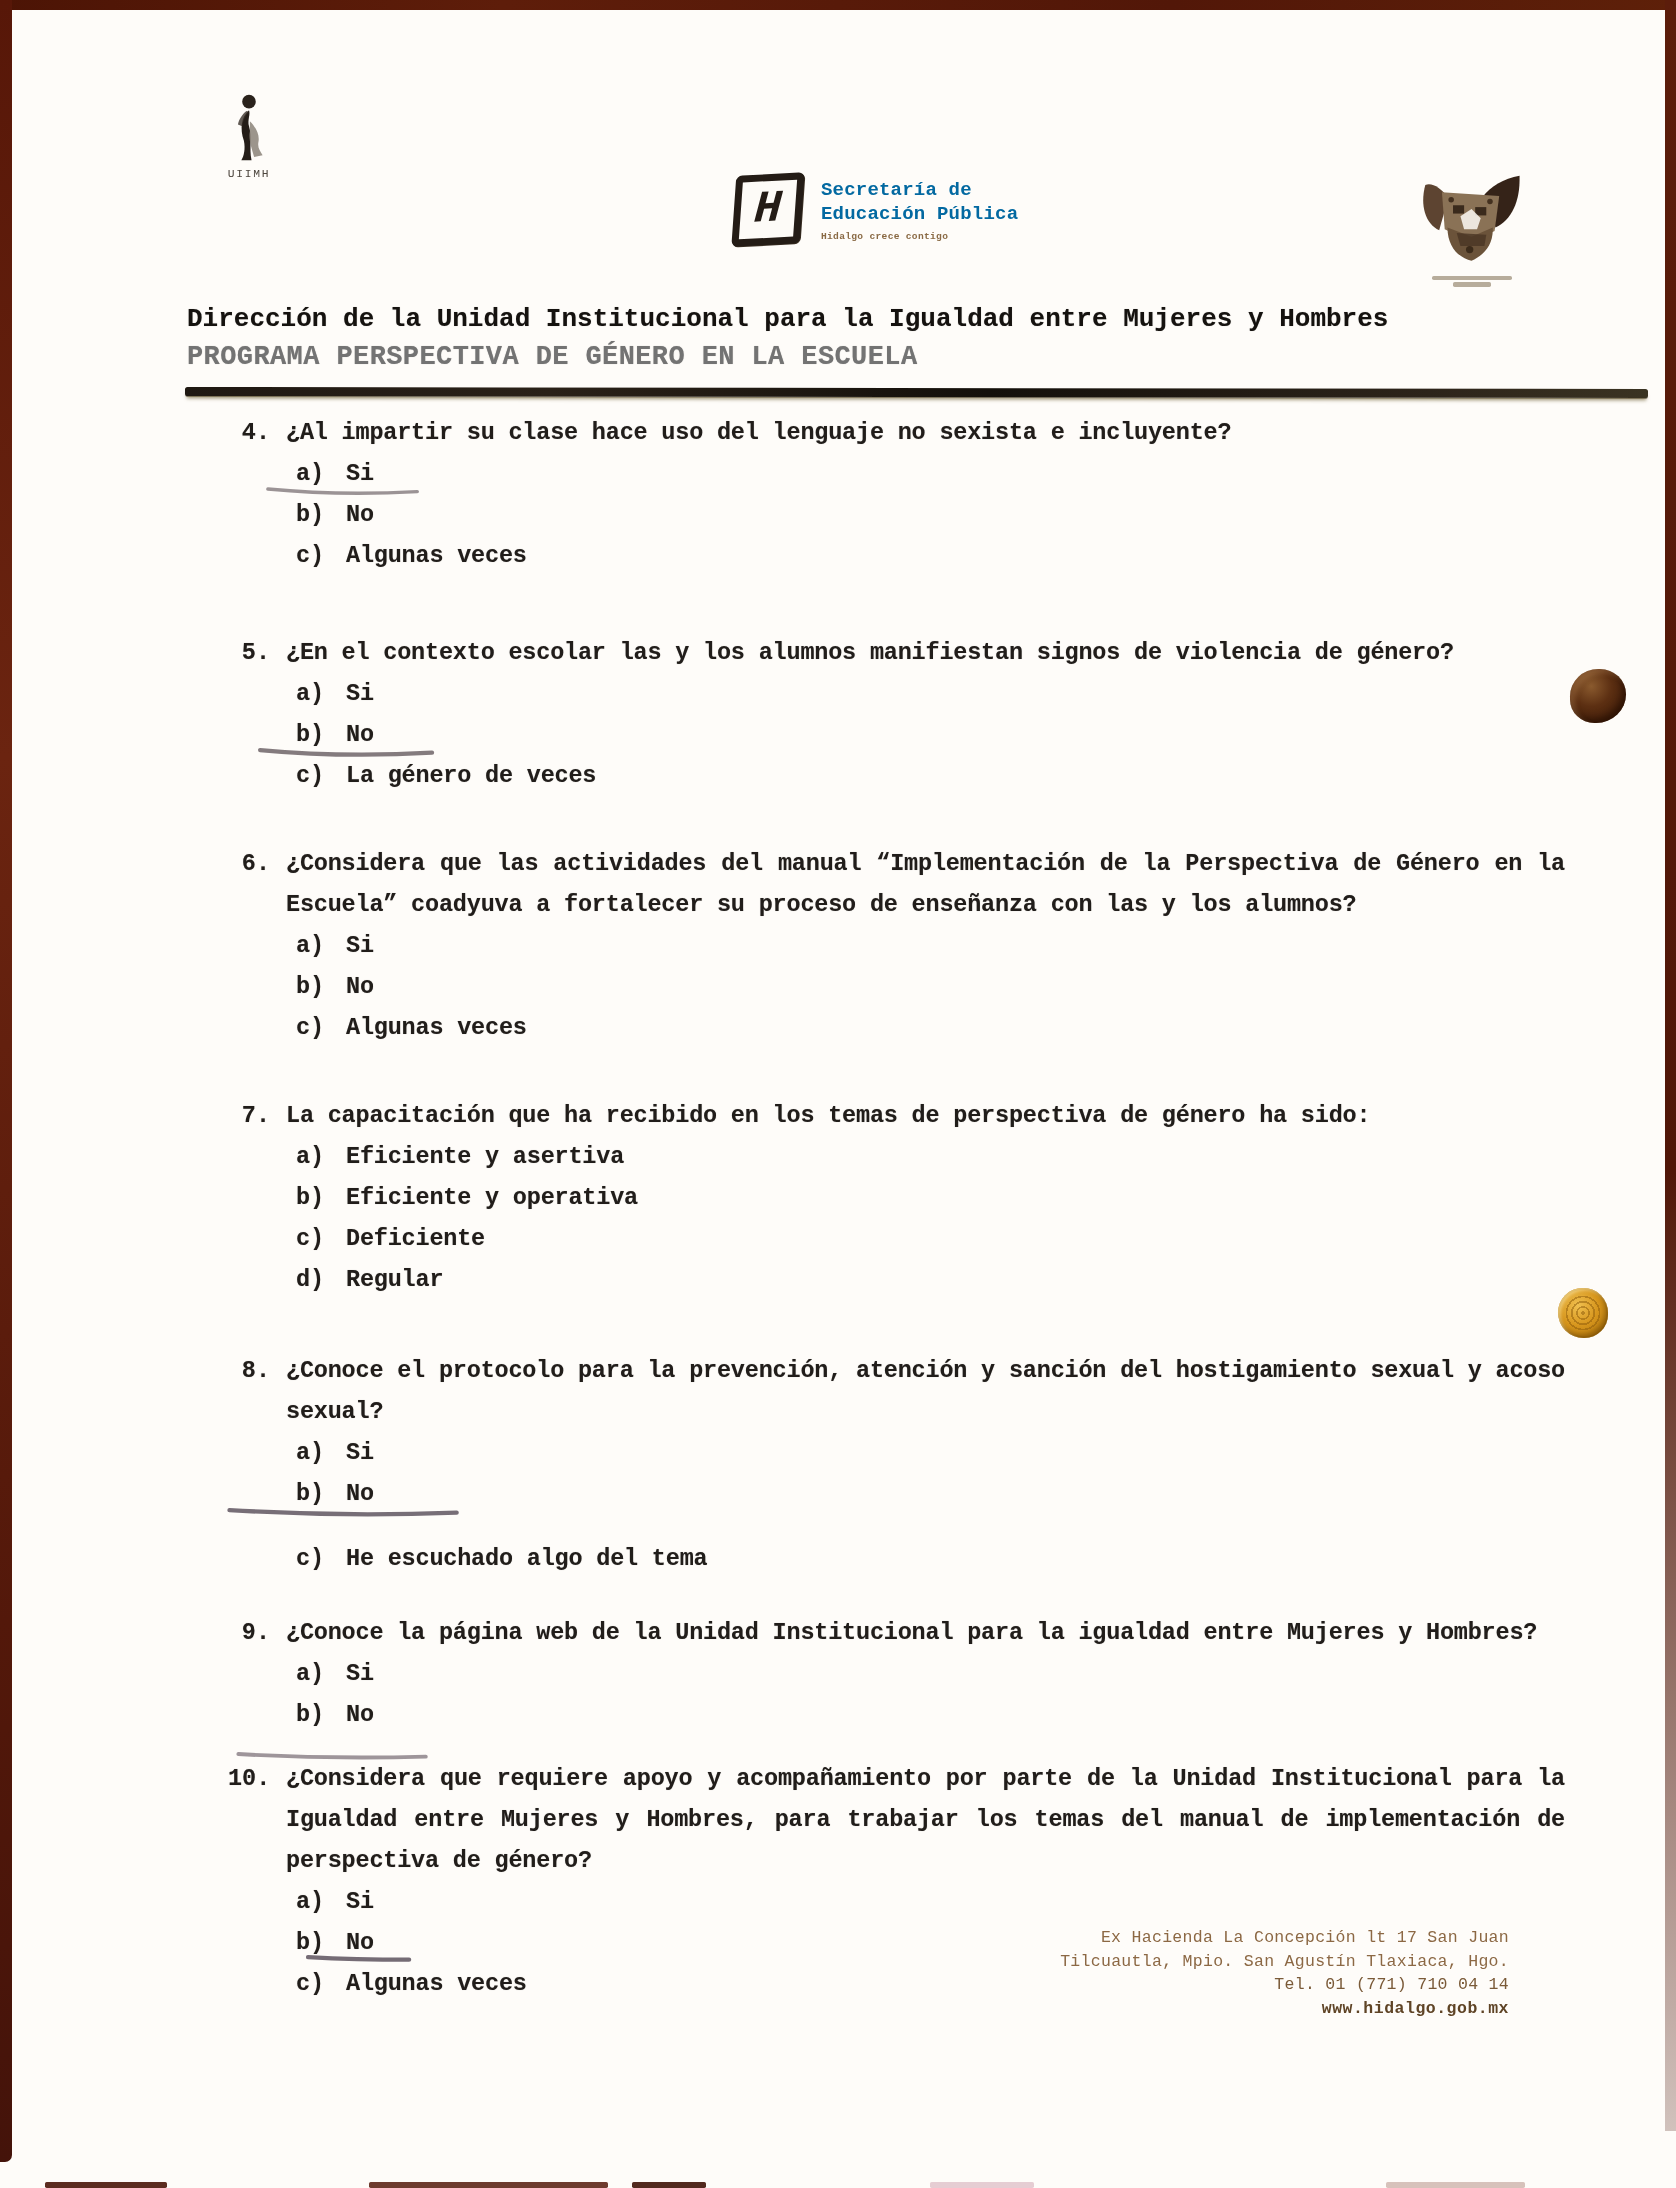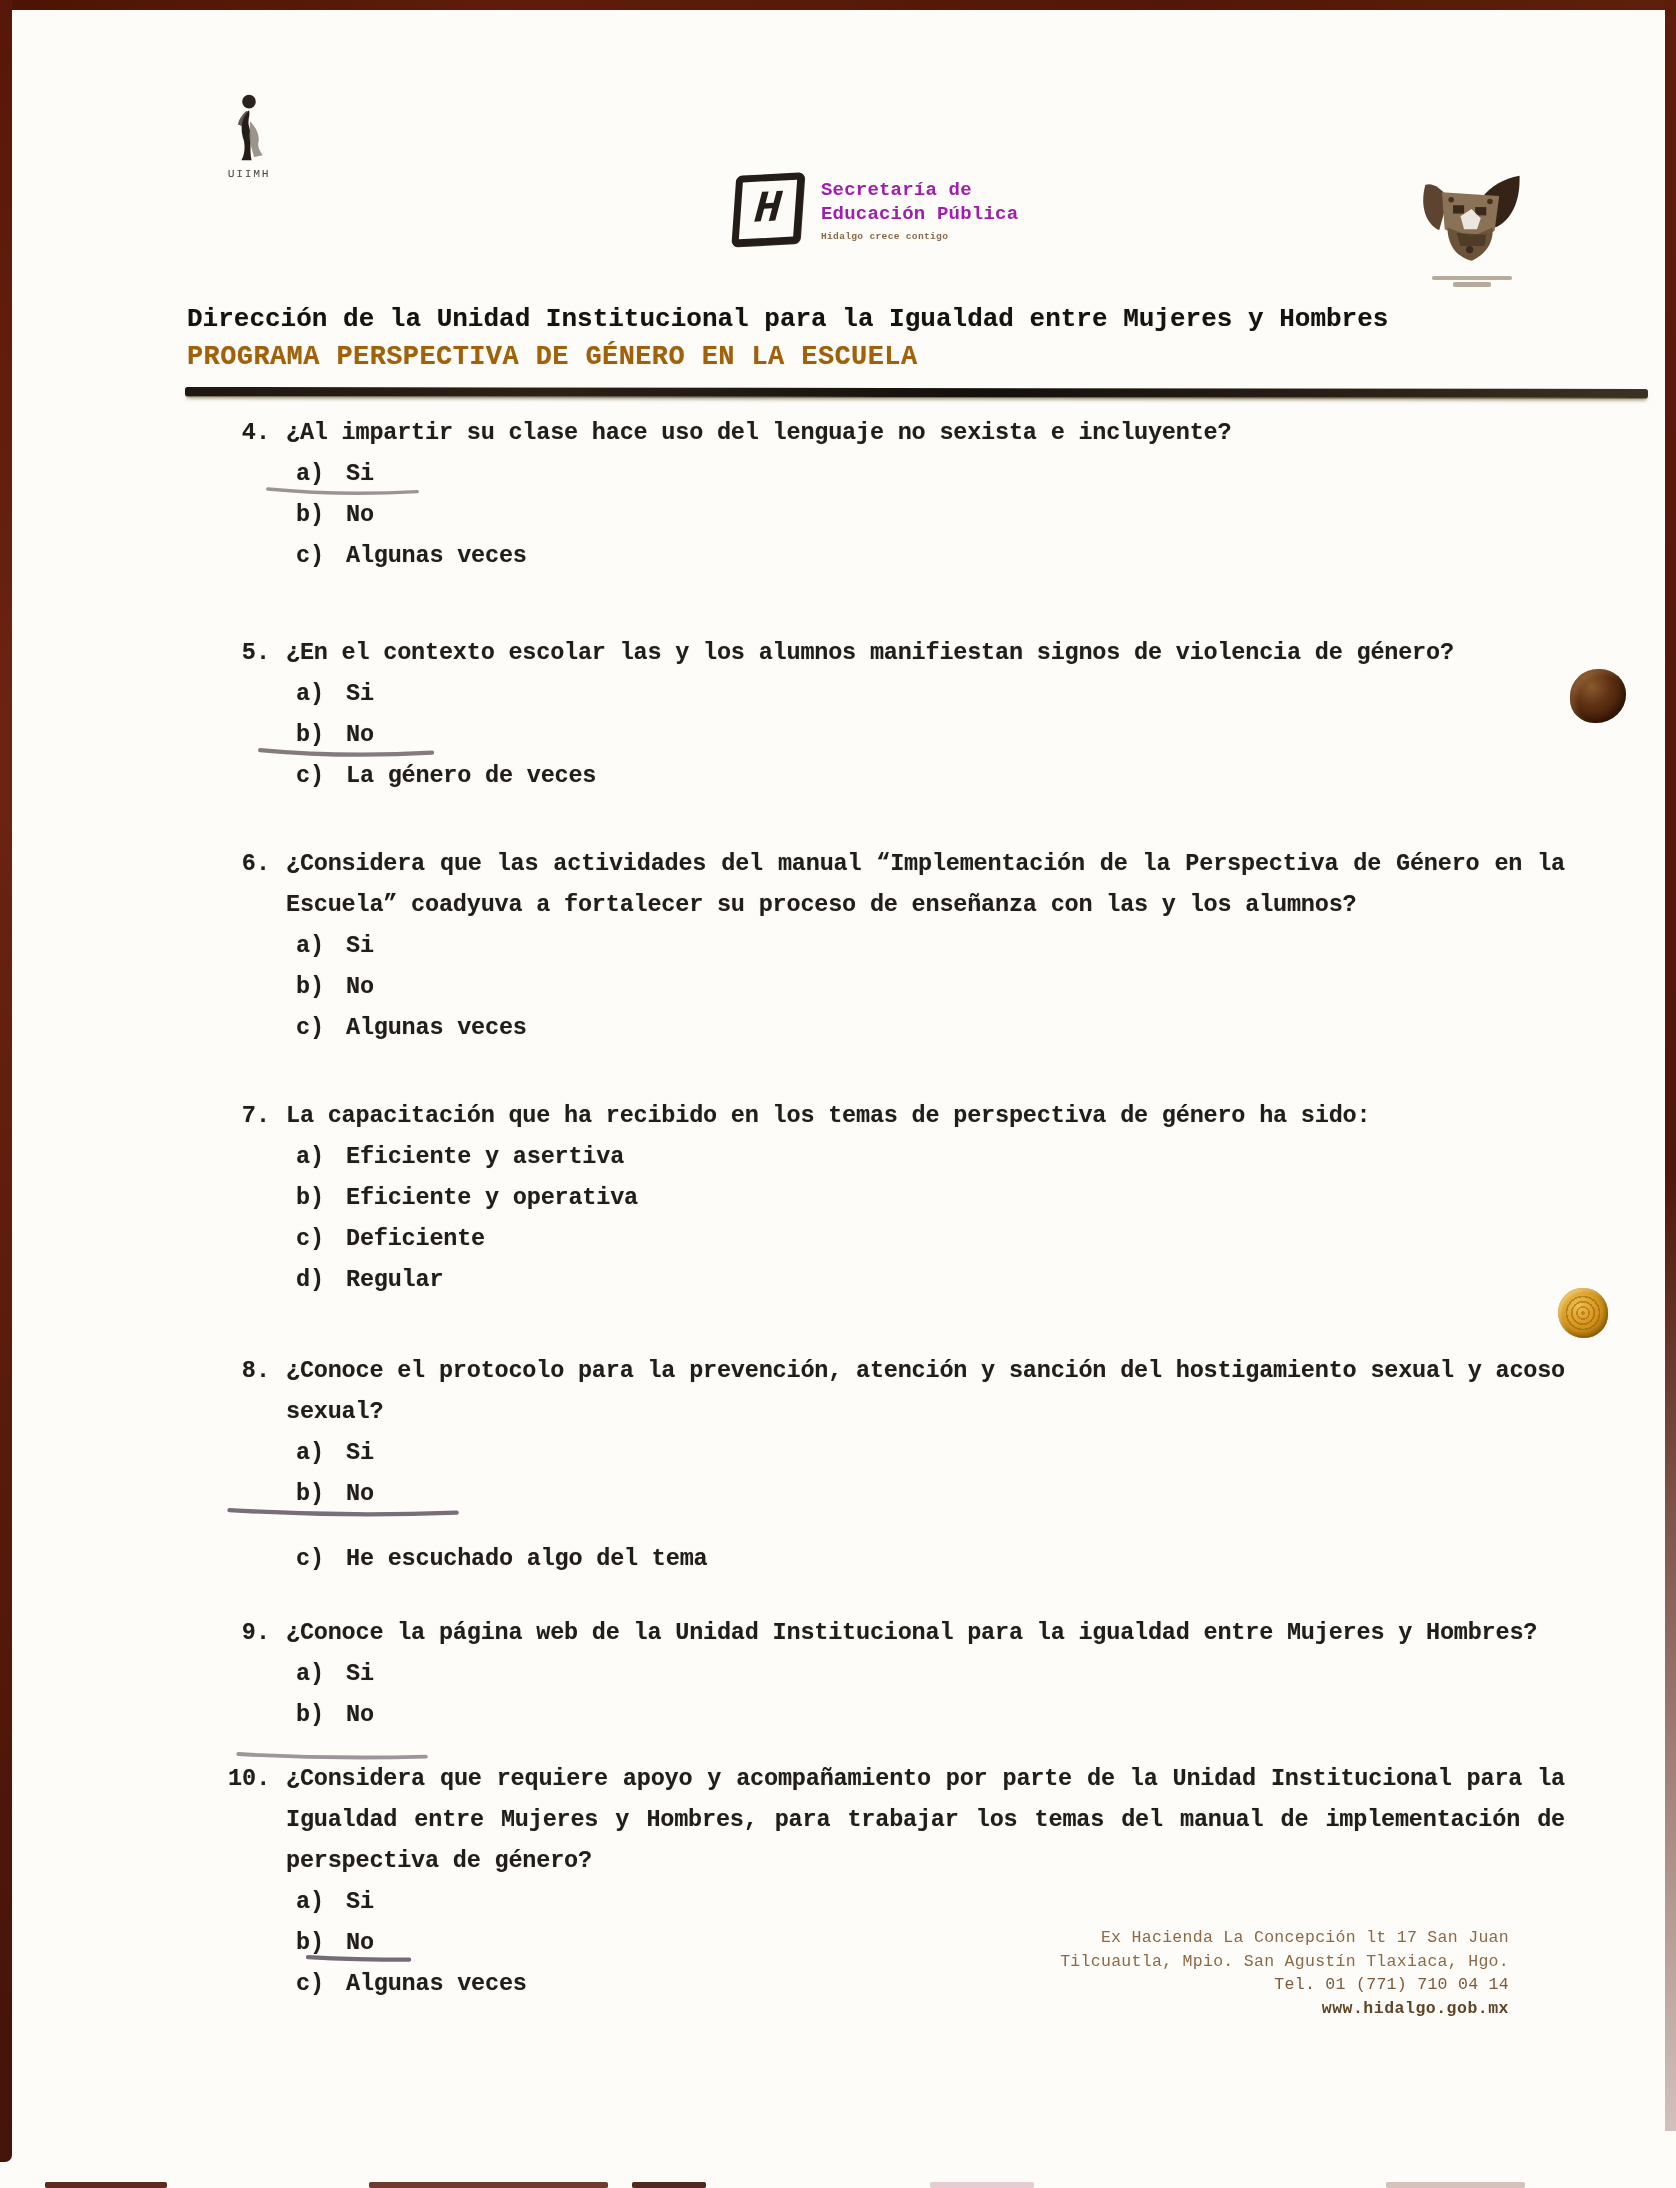--- a/index.html
+++ b/index.html
@@ -19,30 +19,30 @@
 
   
   .uiimh{position:absolute;left:214px;top:94px;width:70px;text-align:center;}
   .uiimh-caption{margin-top:1.7px;font-size:11.3px;letter-spacing:1.7px;color:#4d463e;}
   .sep{position:absolute;left:734px;top:174px;display:flex;align-items:flex-start;}
   .sep-h{width:54px;height:57px;border:7.8px solid #241c16;border-radius:6px;
     transform:skewX(-7deg) rotate(-3deg);display:flex;align-items:center;justify-content:center;
     font-weight:bold;font-style:italic;font-size:45px;color:#241c16;background:#fdfbf7;
     box-shadow:0.9px 0.9px 0 #3a2f24;}
   .sep-text{margin-left:19px;padding-top:5.2px;}
-  .sep-line{font-weight:bold;font-size:19px;line-height:23.5px;color:#a21caf;letter-spacing:0.2px;}
+  .sep-line{font-weight:bold;font-size:19px;line-height:23.5px;color:#0369a1;letter-spacing:0.2px;}
   .sep-tagline{margin-top:5.2px;font-weight:bold;font-size:9.6px;color:#8a6a45;letter-spacing:0.3px;}
   .crest{position:absolute;left:1415px;top:172px;width:113px;text-align:center;}
   .smudge{height:4.3px;background:#7c6a4f;opacity:.55;border-radius:1.7px;margin:2.6px auto 0;}
 
   
   .titleblock{position:absolute;left:187px;top:301px;width:1469px;}
   .title1{font-weight:bold;font-size:26px;line-height:37px;color:#15120f;
     text-shadow:0 0 0.9px rgba(0,0,0,.35);}
-  .title2{font-weight:bold;font-size:27px;line-height:38px;color:#a16207;letter-spacing:0.4px;
+  .title2{font-weight:bold;font-size:27px;line-height:38px;color:#737373;letter-spacing:0.4px;
     text-shadow:0 0 0.9px rgba(0,0,0,.3);}
   .divider{position:absolute;left:185px;top:388px;width:1463px;height:8.7px;border-radius:2.6px;
     background:linear-gradient(90deg,#1f1812,#2a2118 25%,#14100b 55%,#2d241a 85%,#3a3322);
     box-shadow:0 4.3px 3.5px -1.7px rgba(110,95,50,.6),0 0.9px 0 rgba(40,30,15,.5);
     transform:rotate(.08deg);}
 
   
   .questions{position:absolute;left:228px;top:412px;width:1337px;}
   .question{margin-bottom:52px;}
   .q-row{display:flex;}

